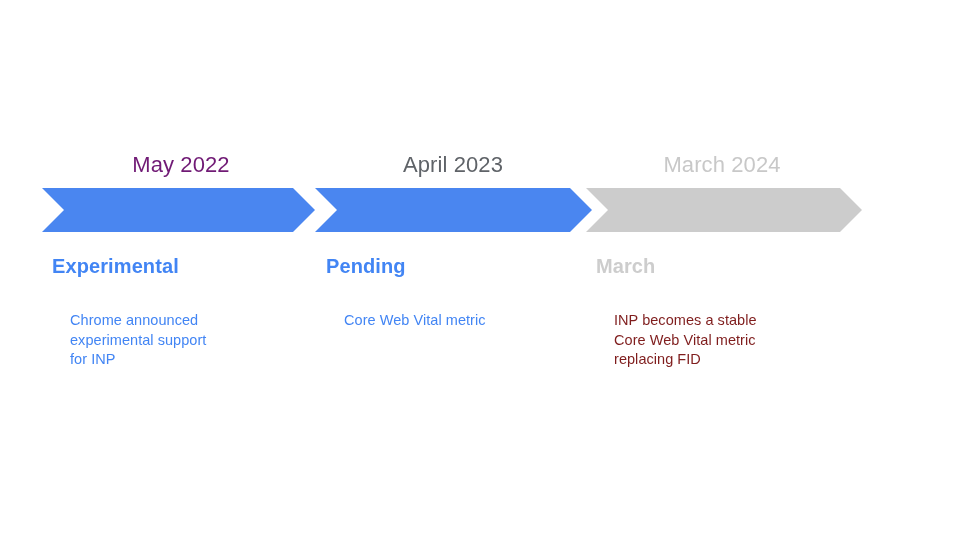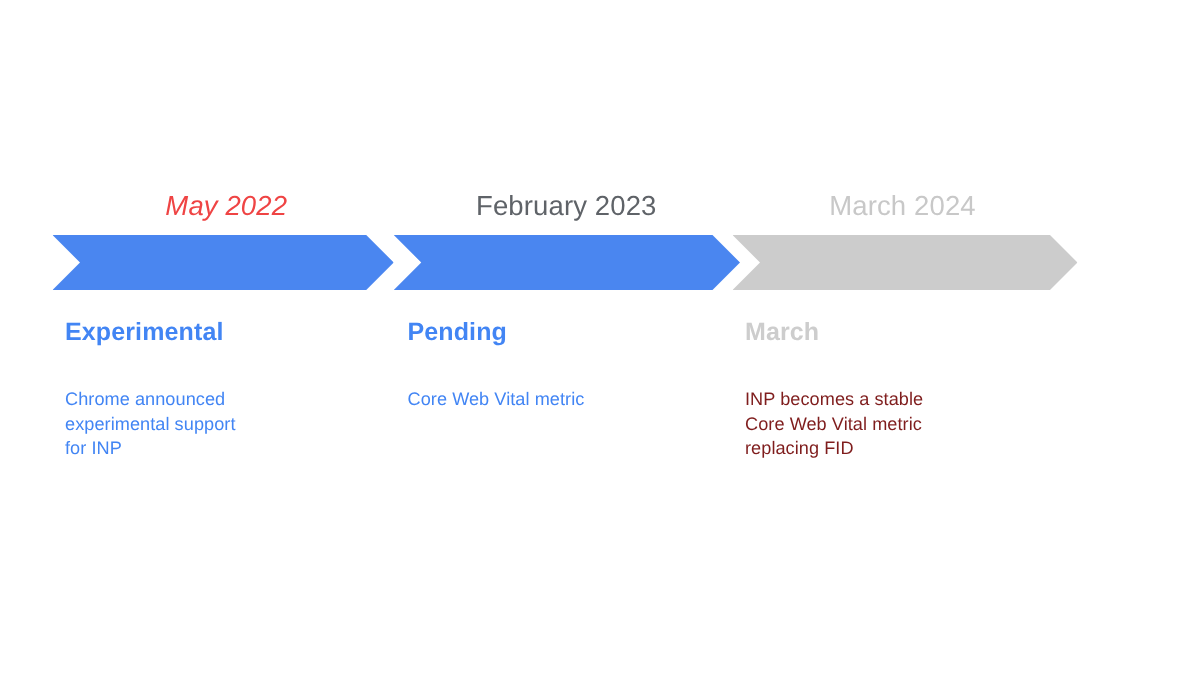--- a/index.html
+++ b/index.html
@@ -78,30 +78,31 @@
     position: absolute;
     top: 311px;
     font-size: 14.5px;
     line-height: 19.5px;
     font-weight: 400;
     letter-spacing: 0.05px;
   }
   .col-body .line {
     display: block;
     white-space: nowrap;
+    margin-left: 18px;
   }
 </style>
 </head>
 <body style="background: rgb(255, 255, 255);">
 
 <div id="timeline-root">
 
   <div class="dates-row">
-    <div class="date-label" style="left: 31px; width: 300px; color: #ef4444; font-style: italic;">May 2022</div>
-    <div class="date-label" style="left: 303px; width: 300px; color: rgb(95, 99, 104);">February 2023</div>
+    <div class="date-label" style="left: 31px; width: 300px; color: #701a75;">May 2022</div>
+    <div class="date-label" style="left: 303px; width: 300px; color: rgb(95, 99, 104);">April 2023</div>
     <div class="date-label" style="left: 572px; width: 300px; color: rgb(200, 200, 200);">March 2024</div>
   </div>
 
   <div class="bars-row">
     <div class="chev notched" style="left: 42px; width: 273px; background-color: rgb(74, 134, 240);"></div>
     <div class="chev notched" style="left: 315px; width: 277px; background-color: rgb(74, 134, 240);"></div>
     <div class="chev notched" style="left: 586px; width: 276px; background-color: rgb(204, 204, 204);"></div>
   </div>
 
   <div class="cols">

